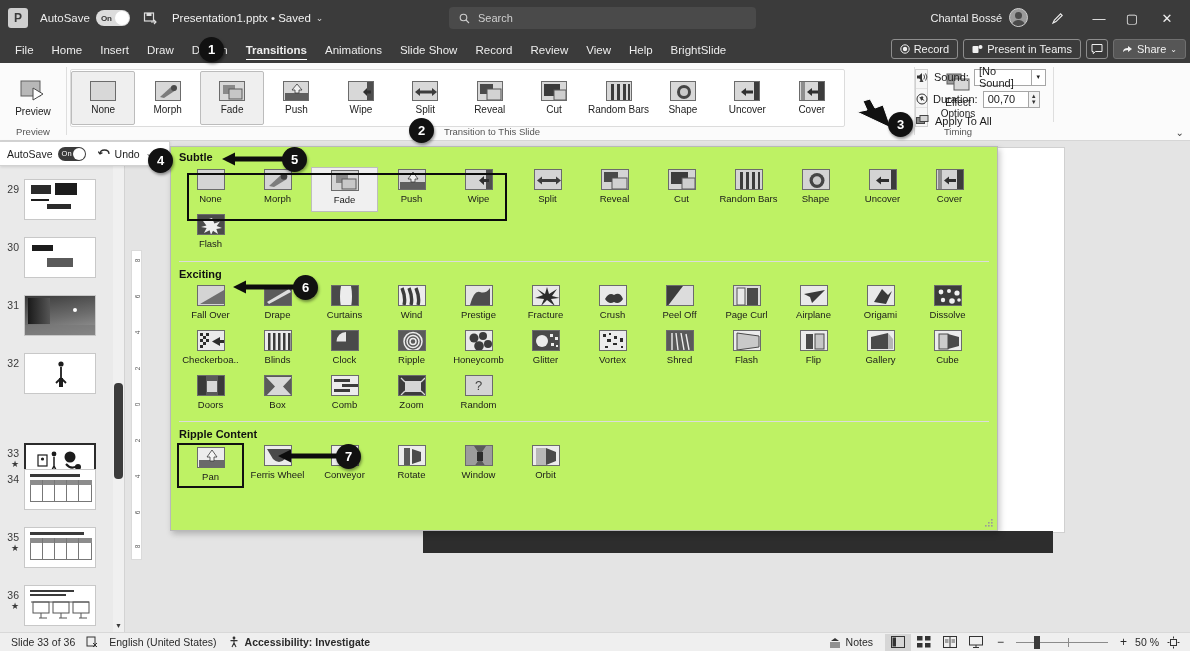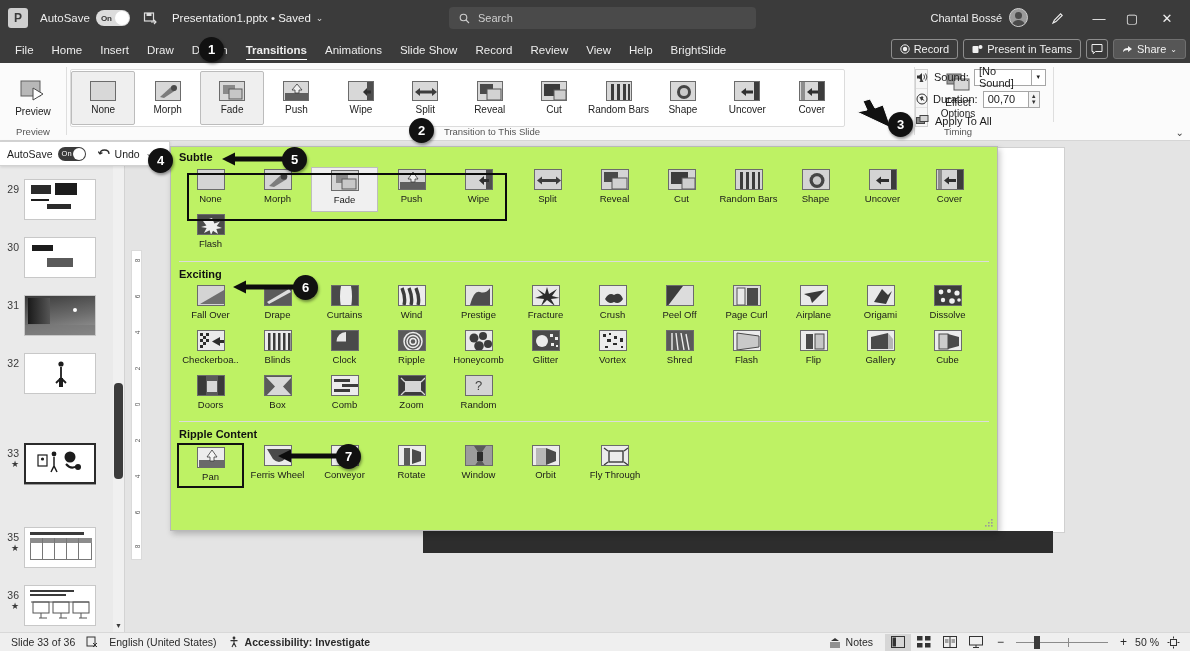--- a/index.html
+++ b/index.html
@@ -527,20 +527,34 @@
           <rect x="12" y="10" width="9" height="11" fill="none" stroke="#1c1c1c" stroke-width="1.2"></rect>
           <circle cx="16.5" cy="14" r="1.6" fill="#1c1c1c"></circle>
           <circle cx="28" cy="9" r="2.4" fill="#1c1c1c"></circle>
           <path d="M28 12 v9 M25 27 l3 -6 l3 6" stroke="#1c1c1c" stroke-width="1.5" fill="none"></path>
           <circle cx="44" cy="12" r="5.5" fill="#1c1c1c"></circle>
           <path d="M40 19 q5 6 11 2" stroke="#1c1c1c" stroke-width="2" fill="none"></path>
           <circle cx="52" cy="22" r="3" fill="#1c1c1c"></circle>
         </svg>
       </div>
     </div>
+    <div class="thumbrow" style="top:328px;">
+      <div>
+          <div class="thumbnum">34</div>
+        </div>
+      <div class="thumb">
+        <div style="position:absolute;left:5px;top:4px;width:50px;height:3px;background:#3a3a3a;"></div>
+        <div style="position:absolute;left:5px;top:10px;width:62px;height:22px;border:1px solid #777;"></div>
+        <div style="position:absolute;left:5px;top:10px;width:62px;height:5px;background:#8c8c8c;"></div>
+        <div style="position:absolute;left:17px;top:10px;width:1px;height:22px;background:#777;"></div>
+        <div style="position:absolute;left:29px;top:10px;width:1px;height:22px;background:#777;"></div>
+        <div style="position:absolute;left:41px;top:10px;width:1px;height:22px;background:#777;"></div>
+        <div style="position:absolute;left:53px;top:10px;width:1px;height:22px;background:#777;"></div>
+      </div>
+    </div>
     <div class="thumbrow" style="top:386px;">
       <div>
         <div class="thumbnum">35</div>
         <div class="thumbstar">★</div>
       </div>
       <div class="thumb">
         <div style="position:absolute;left:5px;top:4px;width:54px;height:3px;background:#3a3a3a;"></div>
         <div style="position:absolute;left:5px;top:10px;width:62px;height:22px;border:1px solid #777;"></div>
         <div style="position:absolute;left:5px;top:10px;width:62px;height:5px;background:#8c8c8c;"></div>
         <div style="position:absolute;left:17px;top:10px;width:1px;height:22px;background:#777;"></div>
@@ -1107,32 +1121,20 @@
       </div>
       <div class="dd-item">
         <span class="dd-ico">
             <svg width="28" height="21" viewBox="0 0 28 21">
               <rect width="28" height="21" fill="#ececec"></rect>
               <rect x="3" y="2" width="10" height="17" fill="#b8b8b8"></rect>
               <path d="M13 2 L23 6 V15 L13 19Z" fill="#4a4a4a"></path>
             </svg>
           </span>
         <span class="dd-name">Orbit</span>
-      </div>
-      <div class="dd-item" style="width:72px;">
-        <span class="dd-ico">
-            <svg width="28" height="21" viewBox="0 0 28 21">
-              <rect width="28" height="21" fill="#ececec"></rect>
-              <rect x="7" y="5" width="14" height="11" fill="none" stroke="#3c3c3c" stroke-width="1.4"></rect>
-              <g stroke="#3c3c3c" stroke-width="1.3">
-                <path d="M2 2 l4 3 M26 2 l-4 3 M2 19 l4 -3 M26 19 l-4 -3"></path>
-              </g>
-            </svg>
-          </span>
-        <span class="dd-name">Fly Through</span>
       </div>
     </div>
 
     <div class="hilite-box" style="left:16px;top:26px;width:320px;height:48px;"></div>
 
     <div class="grip">
       <svg width="9" height="9" viewBox="0 0 9 9">
           <g fill="#9a9a9a">
             <rect x="6" y="0" width="1.6" height="1.6"></rect>
             <rect x="3" y="3" width="1.6" height="1.6"></rect>

